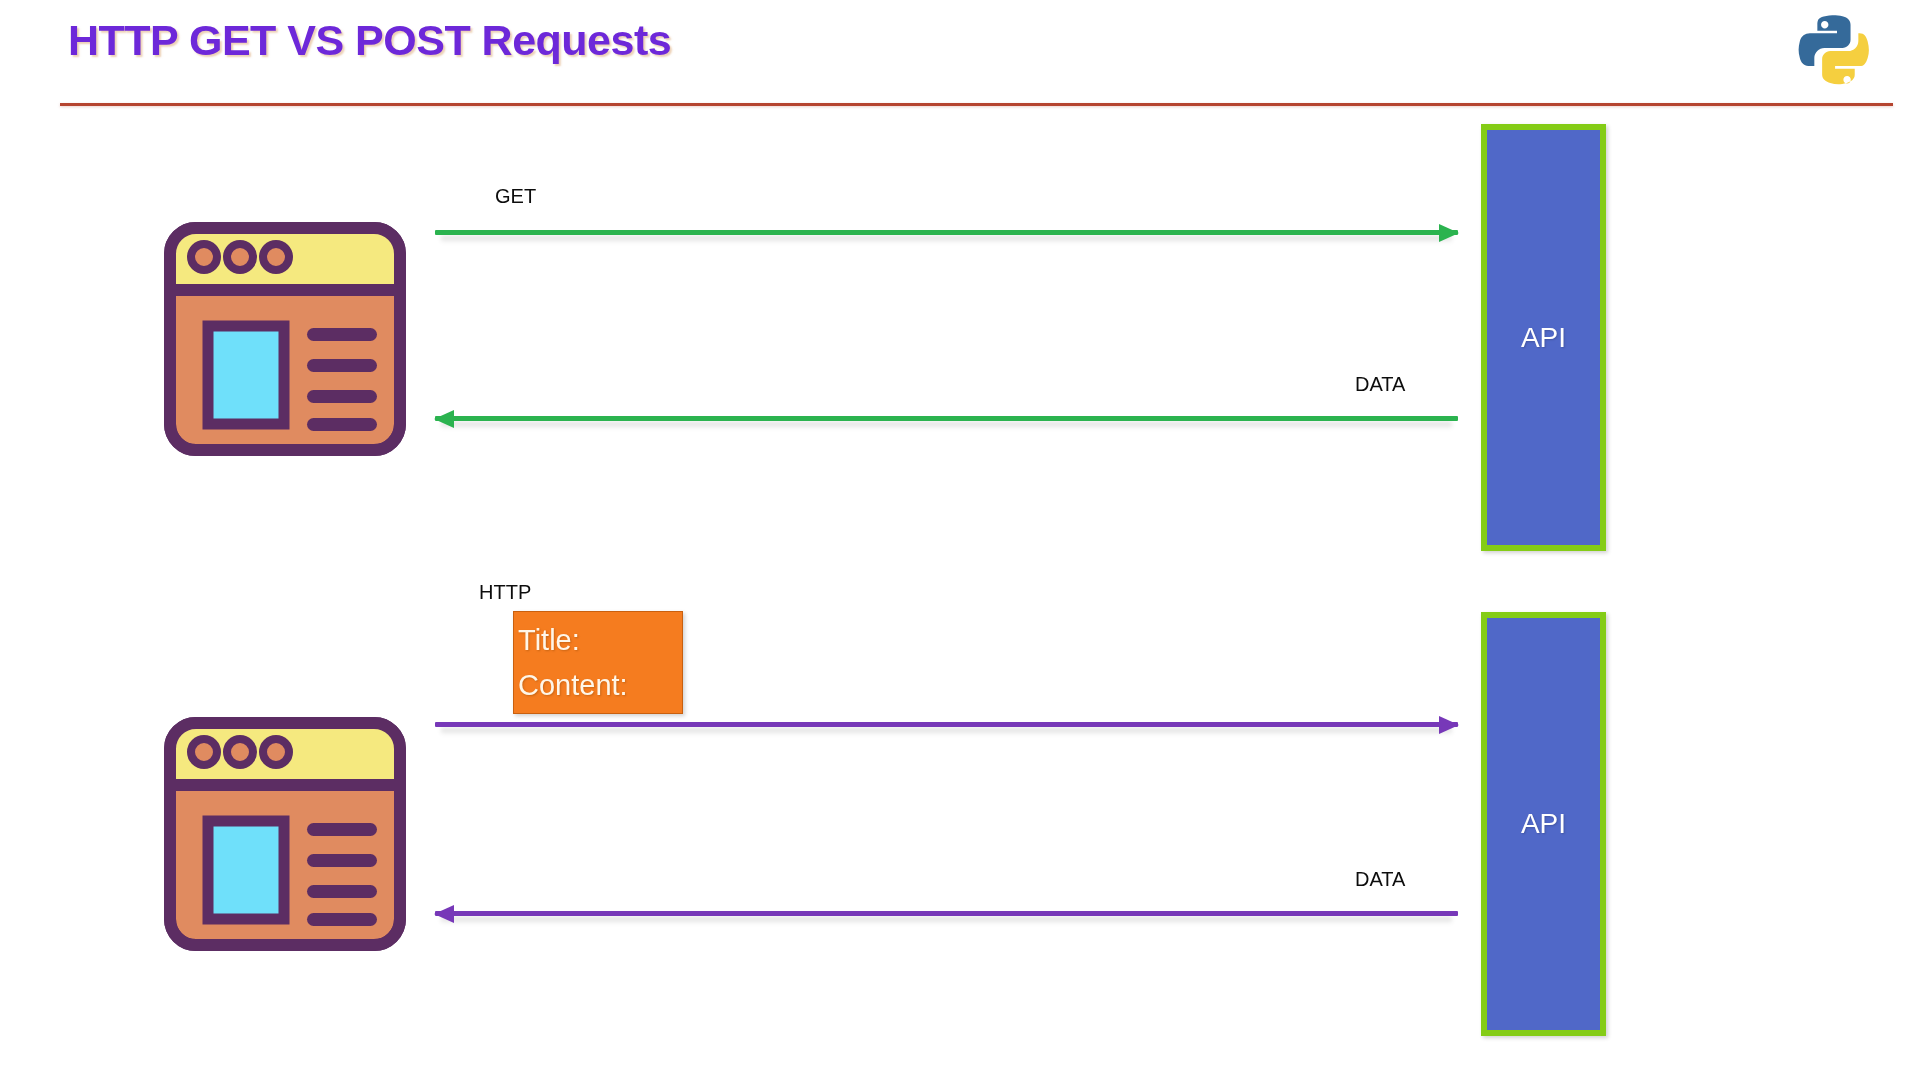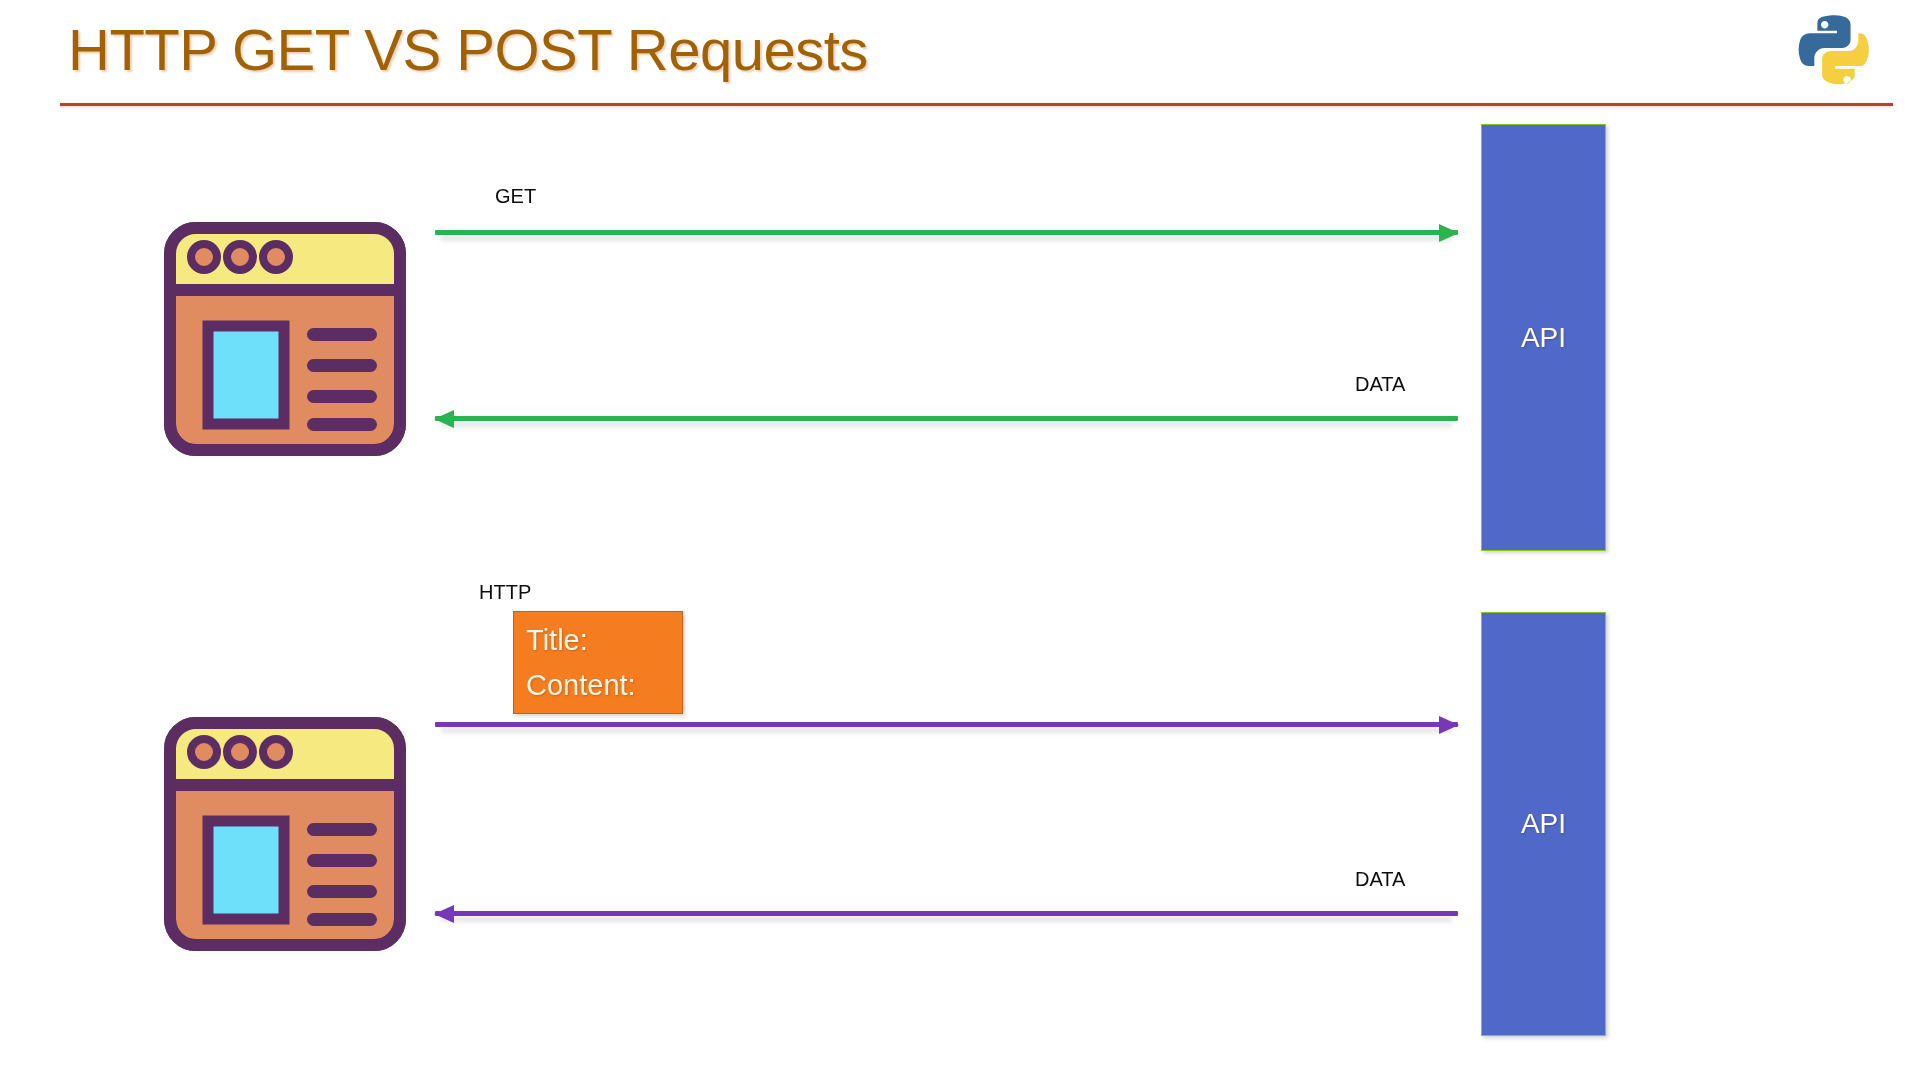--- a/index.html
+++ b/index.html
@@ -14,23 +14,23 @@
     overflow: hidden;
     font-family: "Liberation Sans", sans-serif;
     -webkit-font-smoothing: antialiased;
   }
 
   
   #slide-title {
     position: absolute;
     left: 68px;
     top: 16px;
-    font-size: 58px;
-    font-weight: normal;
-    color: #a16207;
+    font-size: 43px;
+    font-weight: bold;
+    color: #6d28d9;
     letter-spacing: -0.5px;
     white-space: nowrap;
     text-shadow: 2px 2px 2px rgba(220,170,120,0.55);
   }
   #title-rule {
     position: absolute;
     left: 60px;
     top: 103px;
     width: 1833px;
     height: 3px;
@@ -46,21 +46,21 @@
     width: 84px;
     height: 84px;
   }
 
   
   .api-box {
     position: absolute;
     left: 1481px;
     width: 125px;
     background: #5068c8;
-    border: 1px solid #84cc16;
+    border: 6px solid #84cc16;
     box-sizing: border-box;
     color: #ffffff;
     font-size: 28px;
     display: flex;
     align-items: center;
     justify-content: center;
     text-shadow: 1px 1px 2px rgba(0,0,0,0.18);
     box-shadow: 2px 2px 4px rgba(0,0,0,0.18);
   }
   #api-box-get  { top: 124px; height: 427px; }
@@ -141,21 +141,21 @@
   
   #post-payload {
     position: absolute;
     left: 513px;
     top: 611px;
     width: 170px;
     height: 103px;
     background: #f57c1f;
     border: 1px solid #c9600f;
     box-sizing: border-box;
-    padding: 6px 0 0 12px;
+    padding: 6px 0 0 4px;
     box-shadow: 2px 2px 4px rgba(0,0,0,0.18);
   }
   #post-payload .payload-line {
     color: #fff6e8;
     font-size: 29px;
     line-height: 45px;
     white-space: nowrap;
     text-shadow: 1px 1px 2px rgba(120,60,0,0.35);
   }
 </style>

